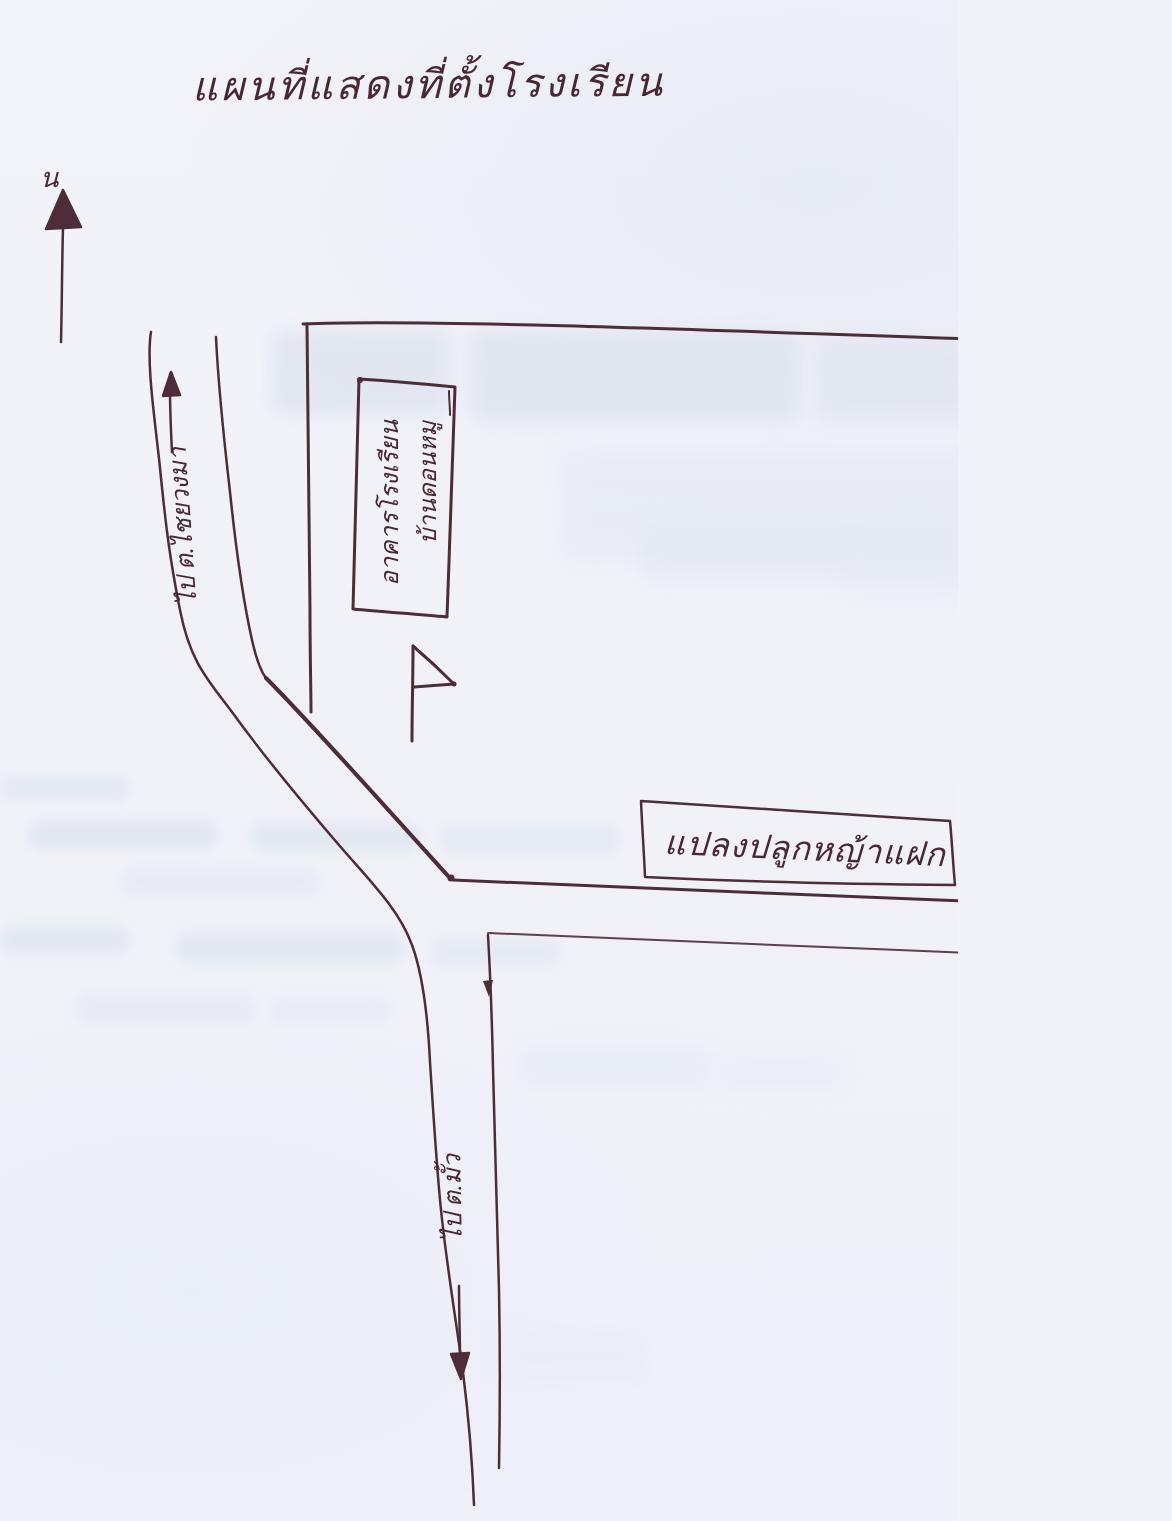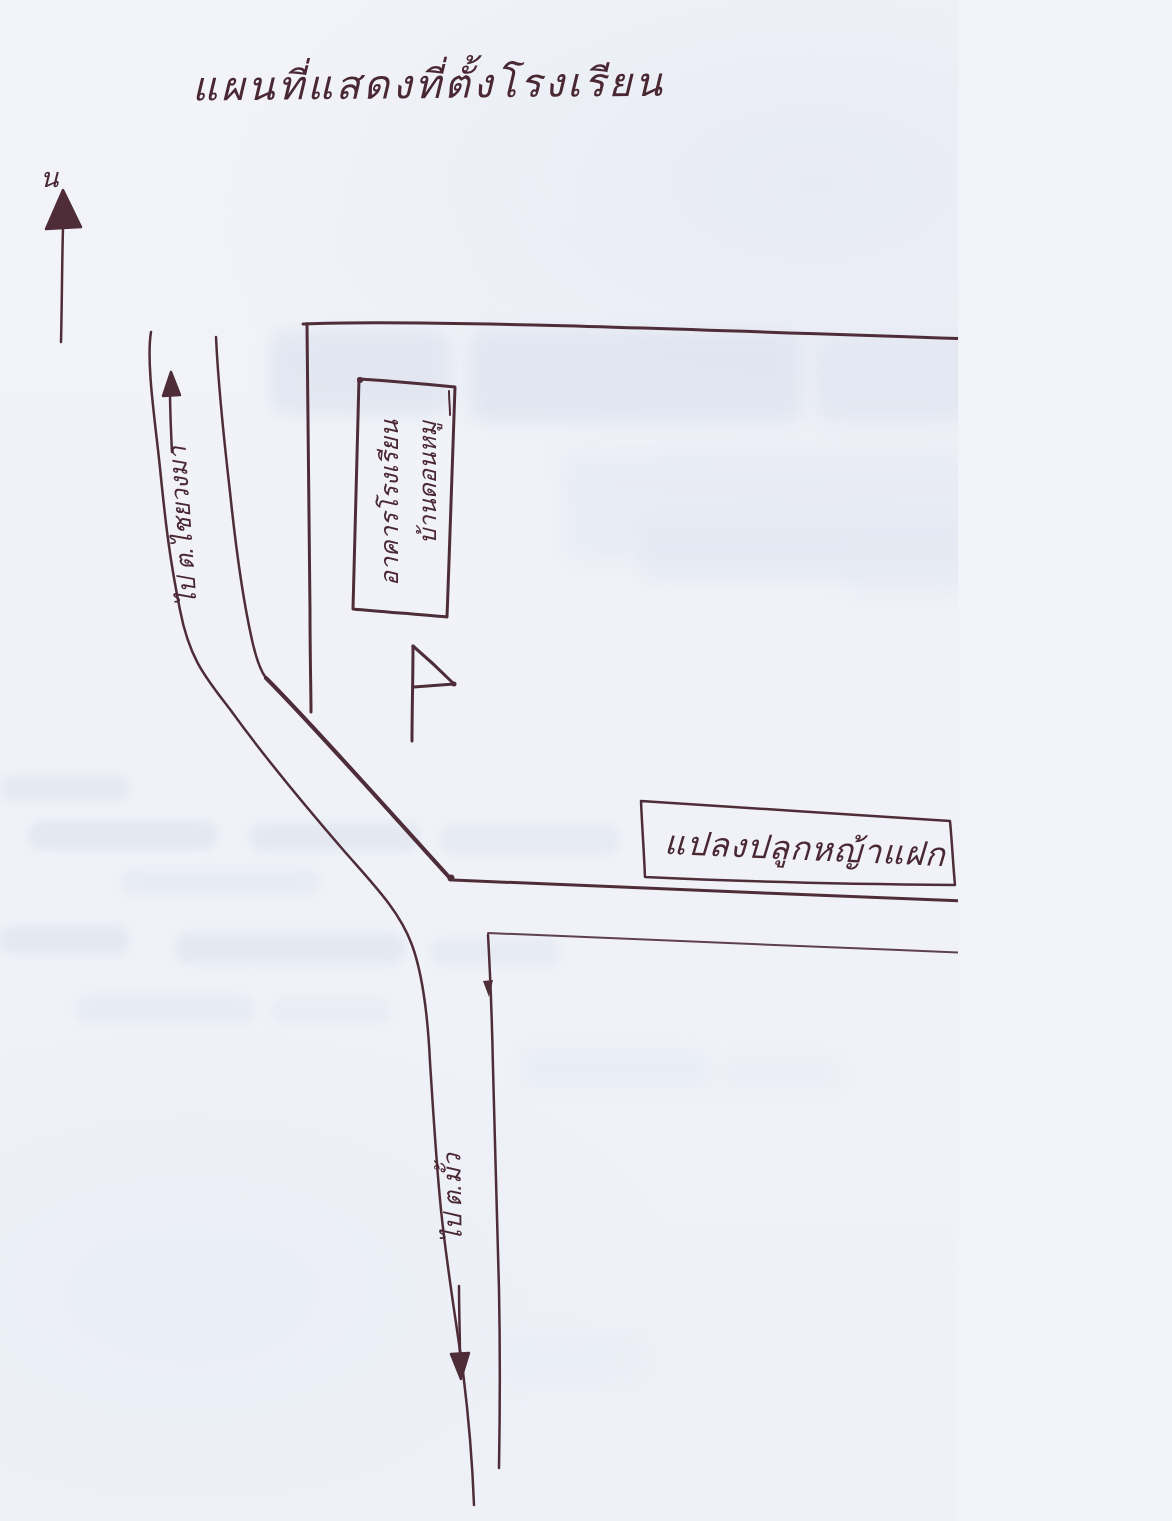--- a/index.html
+++ b/index.html
@@ -2,21 +2,21 @@
 <html style="--ink: #4a2833;"><head>
 <meta charset="utf-8">
 <style>
   html,body{margin:0;padding:0;background:#f1f3f8;}
   .paper{
     position:relative;width:958px;height:1521px;overflow:hidden;
     background:
       radial-gradient(ellipse 900px 500px at 85% 12%, rgba(222,228,240,.55), rgba(222,228,240,0) 70%),
       radial-gradient(ellipse 700px 400px at 20% 85%, rgba(228,233,243,.45), rgba(228,233,243,0) 70%),
       linear-gradient(180deg,#f3f4f9 0%,#f0f2f8 45%,#eef1f7 100%);
-    font-family:Liberation Sans, sans-serif;
+    font-family:Liberation Serif, serif;
     color:var(--ink,#4a2833);
   }
   .ghost{position:absolute;border-radius:14px;pointer-events:none;}
   svg.drawing{position:absolute;left:0;top:0;}
   .lbl{position:absolute;white-space:nowrap;color:var(--ink,#4a2833);}
   .title{
     left:192px;top:52px;width:480px;height:72px;
     font-size:40px;letter-spacing:3px;font-style:italic;
     transform:rotate(-0.6deg);
   }

